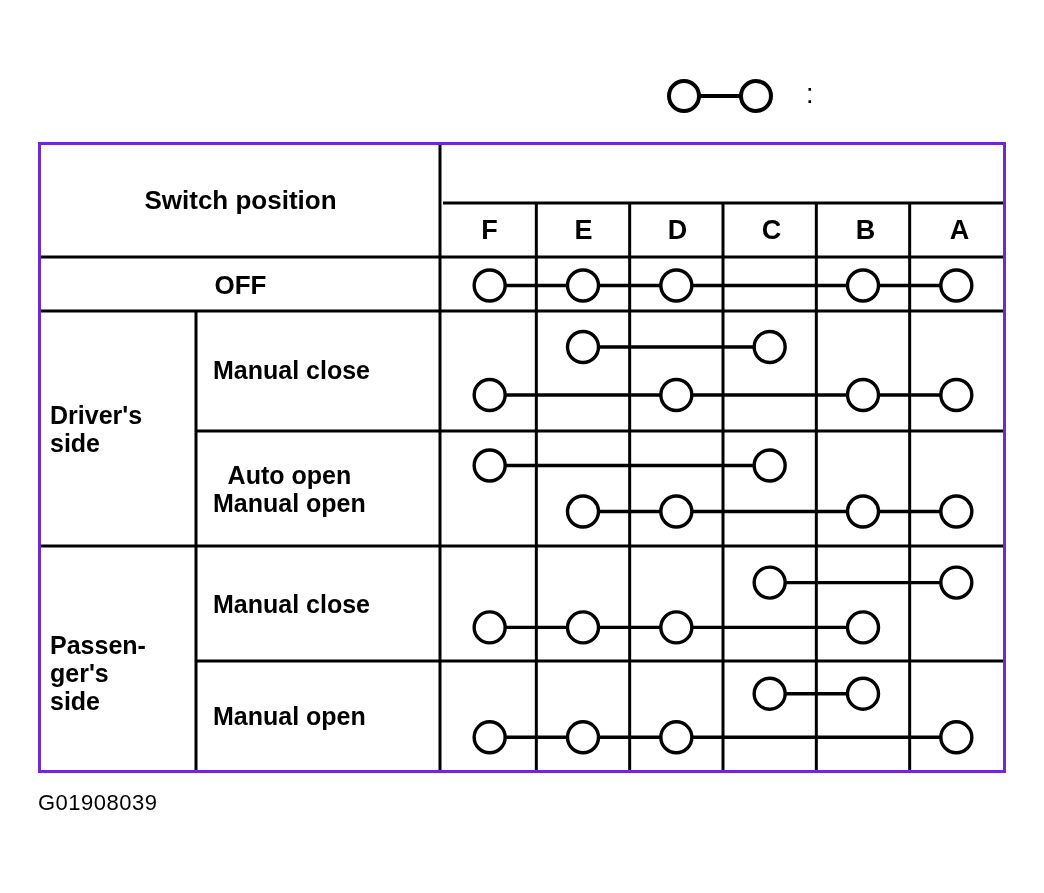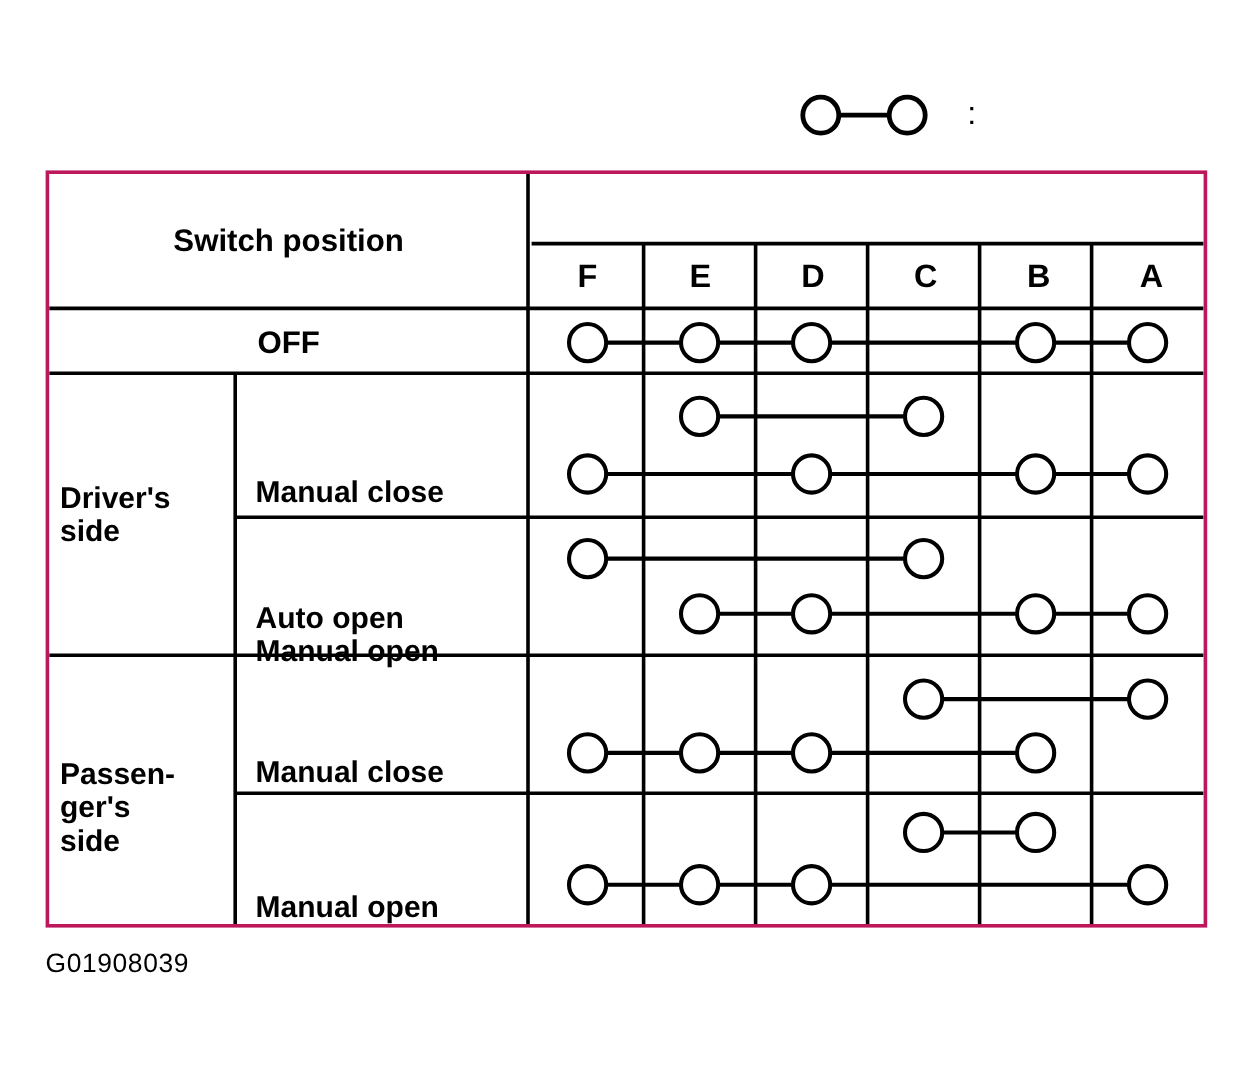--- a/index.html
+++ b/index.html
@@ -44,21 +44,21 @@
     white-space: nowrap;
   }
 
   
   #tbl {
     position: absolute;
     left: 38px;
     top: 142px;
     width: 968px;
     height: 631px;
-    border: 3px solid #be185d;
+    border: 3px solid #6d28d9;
     box-sizing: border-box;
   }
   .grid-svg {
     position: absolute;
     left: 0;
     top: 0;
     width: 100%;
     height: 100%;
   }
   .cell-text {
@@ -93,21 +93,20 @@
     left: 0; width: 133px;
     justify-content: flex-start;
     padding-left: 9px;
     font-size: 25px;
   }
   .c-sub {
     left: 158px; width: 241px;
     justify-content: flex-start;
     padding-left: 14px;
     font-size: 25px;
-    margin-top: 40px;
   }
 
   
   #figid {
     position: absolute;
     left: 38px;
     top: 790px;
     font-size: 22px;
     font-family: "Liberation Sans", sans-serif;
     letter-spacing: 0.5px;
@@ -205,21 +204,21 @@
   <div class="cell-text c-group" style="top:417px;height:221px;">
     <span>
       <span>Passen-</span><br>
       <span>ger's</span><br>
       <span>side</span>
     </span>
   </div>
 
   <div class="cell-text c-sub" style="top:166px;height:118px;">Manual close</div>
 
-  <div class="cell-text c-sub" style="top:286px;height:115px;">
+  <div class="cell-text c-sub" style="top:286px;height:115px;text-align:center;">
     <span>
       <span>Auto open</span><br>
       <span>Manual open</span>
     </span>
   </div>
 
   <div class="cell-text c-sub" style="top:404px;height:110px;">Manual close</div>
 
   <div class="cell-text c-sub" style="top:516px;height:109px;">Manual open</div>
 </div>

